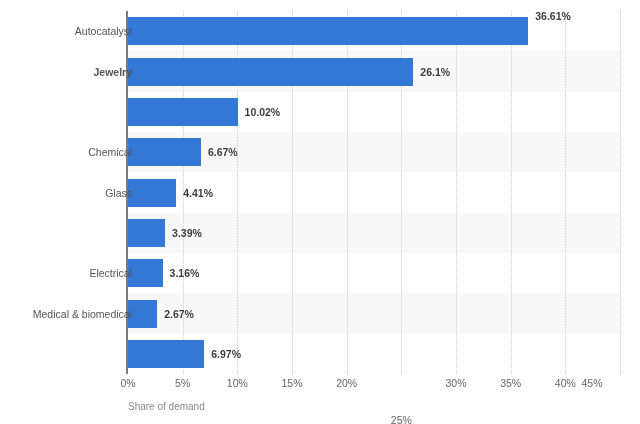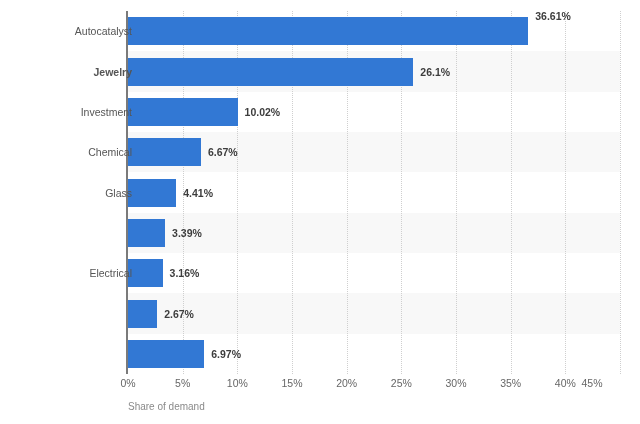--- a/index.html
+++ b/index.html
@@ -165,33 +165,33 @@
         <div class="value-label" style="left: 36.192px; top: 297.5px; color: rgb(61, 61, 61);">2.67%</div>
         <div class="value-label" style="left: 83.2053px; top: 337.833px; color: rgb(61, 61, 61);">6.97%</div>
       </div>
   </div>
 
   <div id="y-axis-line" style="background: rgb(122, 122, 122);"></div>
 
   <div id="cat-label-layer">
       <div class="cat-label" style="top: 15.1667px; color: rgb(85, 85, 85);">Autocatalyst</div>
       <div class="cat-label" style="top: 55.5px; color: rgb(85, 85, 85); font-weight: bold;">Jewelry</div>
-      <div class="cat-label" style="top: 95.8333px; color: rgb(85, 85, 85);">Investment</div>
       <div class="cat-label" style="top: 136.167px; color: rgb(85, 85, 85); text-align: right;">Chemical</div>
       <div class="cat-label" style="top: 176.5px; color: rgb(85, 85, 85);">Glass</div>
       <div class="cat-label" style="top: 257.167px; color: rgb(85, 85, 85); padding-left: 27px;">Electrical</div>
+      <div class="cat-label" style="top: 297.5px; color: rgb(85, 85, 85);">Medical &amp; biomedical</div>
     </div>
 
   <div id="x-tick-layer">
       <div class="x-tick" style="left: 128px; color: rgb(102, 102, 102);">0%</div>
       <div class="x-tick" style="left: 182.667px; color: rgb(102, 102, 102);">5%</div>
       <div class="x-tick" style="left: 237.333px; color: rgb(102, 102, 102);">10%</div>
       <div class="x-tick" style="left: 292px; color: rgb(102, 102, 102);">15%</div>
       <div class="x-tick" style="left: 346.667px; color: rgb(102, 102, 102);">20%</div>
-      <div class="x-tick" style="left: 401.333px; color: rgb(102, 102, 102);">25%</div>
+      <div class="x-tick" style="left: 401.333px; color: rgb(102, 102, 102); margin-top: 37px;">25%</div>
       <div class="x-tick" style="left: 456px; color: rgb(102, 102, 102);">30%</div>
       <div class="x-tick" style="left: 510.667px; color: rgb(102, 102, 102);">35%</div>
       <div class="x-tick" style="left: 565.333px; color: rgb(102, 102, 102);">40%</div>
       <div class="x-tick" style="left: 592px; color: rgb(102, 102, 102);">45%</div>
     </div>
 
   <div id="x-axis-title" style="color: rgb(138, 138, 138);">Share of demand</div>
 
 </div>
 

